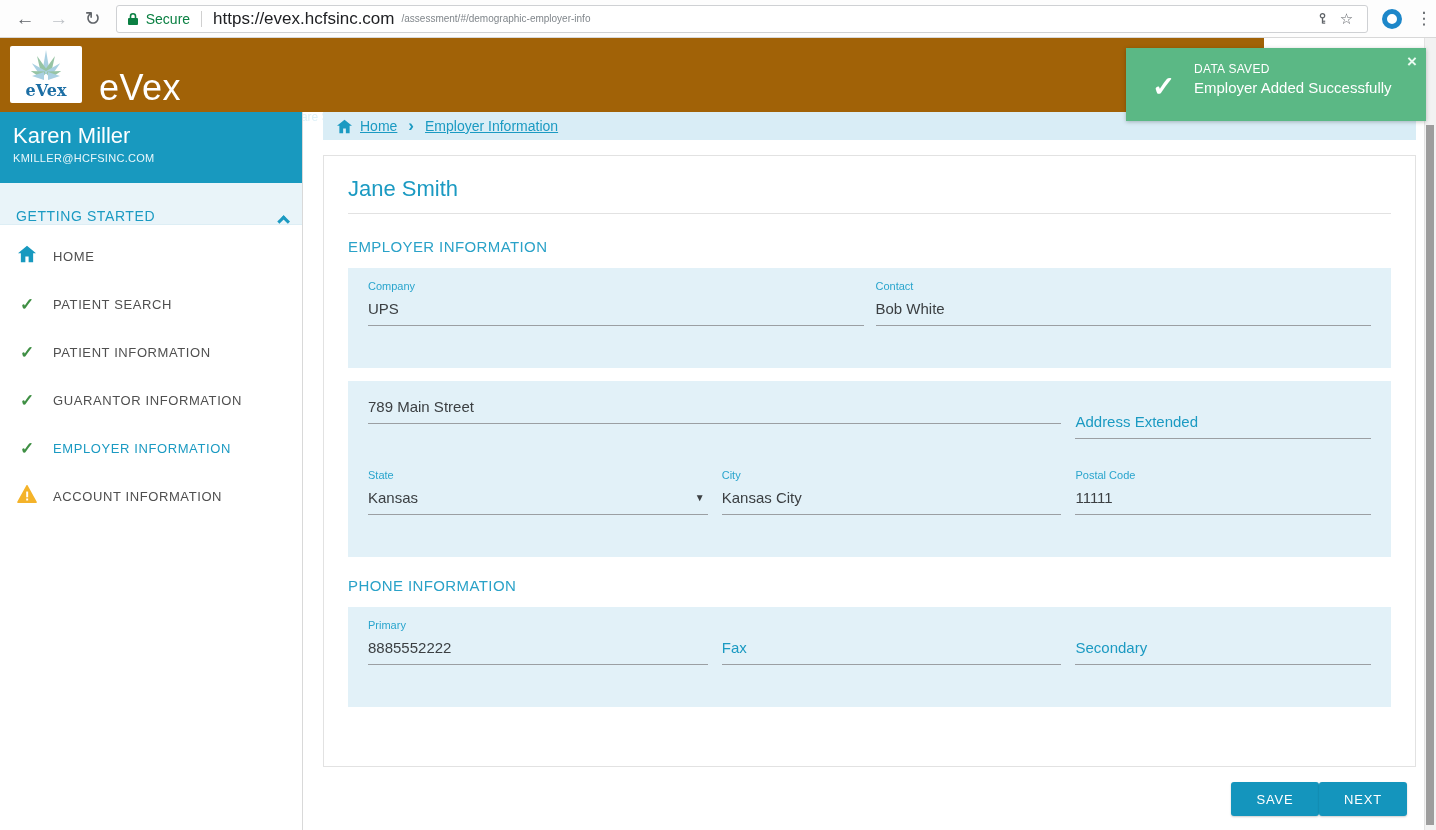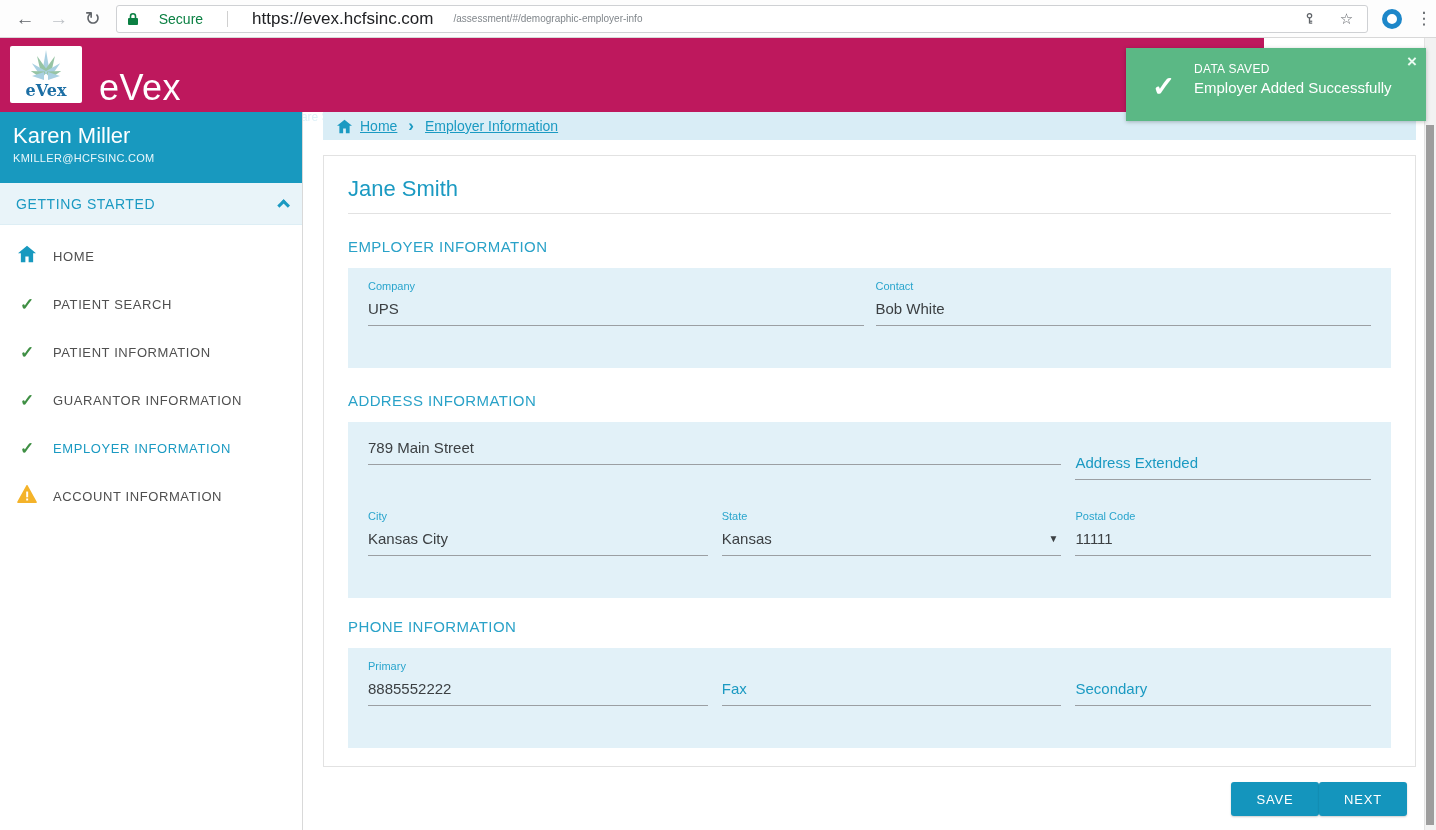--- a/index.html
+++ b/index.html
@@ -14,38 +14,38 @@
     position:absolute; top:0; left:0; width:1436px; height:38px;
     background:#fdfdfd; border-bottom:1px solid #d8d8d8;
     display:flex; align-items:center; padding-left:8px;
   }
   .nav-btn { width:34px; height:30px; border:none; background:transparent;
     font-size:19px; color:#5f6368; cursor:pointer; }
   .nav-btn.disabled { color:#bdc1c6; }
   .omnibox {
     margin-left:6px; width:1256px; height:28px; background:#fff;
     border:1px solid #cfd1d4; border-radius:3px;
-    display:flex; align-items:center; padding:0 10px; gap:20px;
+    display:flex; align-items:center; padding:0 10px; gap:7px;
   }
   .secure-label { color:#0b8043; font-size:14px; }
   .omni-divider { width:1px; height:16px; background:#d0d0d0; margin:0 4px; }
   .url-domain { color:#202124; font-size:17px; white-space:nowrap; }
   .url-path { color:#80868b; font-size:10px; white-space:nowrap; flex:1; }
   .omni-ic { color:#5f6368; font-size:15px; padding:0 4px; background:none; border:none; cursor:pointer; }
   .profile-ring {
     width:20px; height:20px; border-radius:50%;
     border:5px solid #1d87c9; background:#fff; margin-left:14px; cursor:pointer;
   }
   .dots-btn { border:none; background:none; font-size:17px; color:#5f6368;
     margin-left:10px; cursor:pointer; width:24px; }
 
   
   .app-header {
     position:absolute; top:38px; left:0; width:1264px; height:74px;
-    background:#be185d;
+    background:#a16207;
   }
   .logo-box {
     position:absolute; left:10px; top:8px; width:72px; height:57px;
     background:#fff; border-radius:2px;
   }
   .brand-title {
     position:absolute; left:99px; top:50px; transform:translateY(-50%);
     color:#fff; font-size:36px; font-weight:400; letter-spacing:.5px;
   }
   .brand-tagline {
@@ -68,21 +68,21 @@
   
   .sidebar {
     position:absolute; top:112px; left:0; width:303px; height:718px;
     background:#fff; border-right:1px solid #d9d9d9;
   }
   .user-block { height:71px; background:#1899bf; color:#fff; padding:11px 13px 0; }
   .user-name { font-size:22px; font-weight:400; }
   .user-email { font-size:11px; margin-top:3px; color:#eaf7fb; letter-spacing:.3px; }
   .section-row {
     height:42px; background:#e9f4f9; border-bottom:1px solid #ddeef5;
-    display:flex; align-items:center; padding:0 16px;
+    display:flex; align-items:flex-end; padding:0 16px;
     color:#1b9ac2; font-size:14px; letter-spacing:.6px; cursor:pointer;
   }
   .chev-up { margin-left:auto; width:9px; height:9px;
     border:solid #1b9ac2; border-width:3px 3px 0 0; transform:rotate(-45deg) translateY(3px); }
   .nav-list { padding-top:7px; }
   .nav-item { height:48px; display:flex; align-items:center; padding:0 15px;
     cursor:pointer; }
   .nav-ico { width:24px; text-align:center; margin-right:14px; flex:none; }
   .nav-check { color:#3f8f44; font-size:17px; font-weight:bold; }
   .nav-label { font-size:13px; letter-spacing:.6px; color:#4f4f4f; }
@@ -266,39 +266,38 @@
     <div class="field">
       <label class="flabel">Company</label>
       <input value="UPS" style="">
     </div>
     <div class="field">
       <label class="flabel">Contact</label>
       <input value="Bob White" style="">
     </div>
   </div>
 
-  <div class="sec-heading">ADDRESS INFORMATION</div>
   <div class="panel grid3">
     <div class="field span2">
       <input value="789 Main Street" style="">
     </div>
     <div class="field">
       <label class="flabel"></label>
       <input placeholder="Address Extended" style="">
     </div>
     <div class="field">
-      <label class="flabel">City</label>
-      <input value="Kansas City" style="">
-    </div>
-    <div class="field">
       <label class="flabel">State</label>
       <input value="Kansas" style="">
       <span class="dd-arrow">▼</span>
     </div>
     <div class="field">
+      <label class="flabel">City</label>
+      <input value="Kansas City" style="">
+    </div>
+    <div class="field">
       <label class="flabel">Postal Code</label>
       <input value="11111" style="">
     </div>
   </div>
 
   <div class="sec-heading tight">PHONE INFORMATION</div>
   <div class="panel grid3">
     <div class="field">
       <label class="flabel">Primary</label>
       <input value="8885552222" style="">

